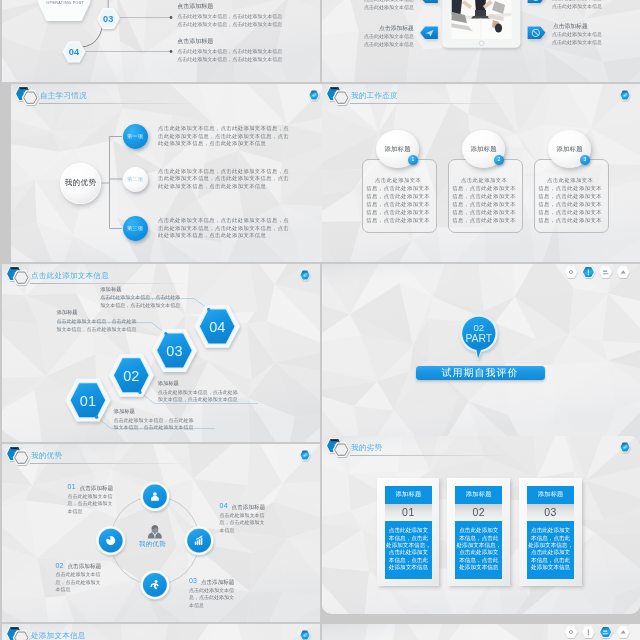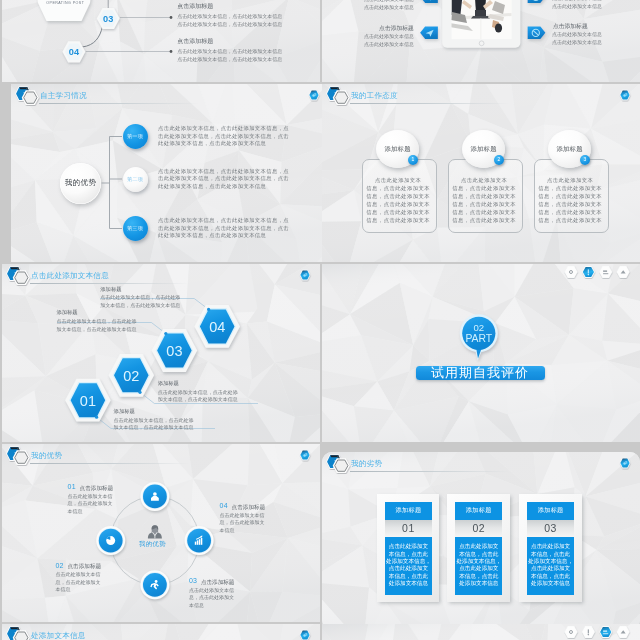--- a/index.html
+++ b/index.html
@@ -48,21 +48,21 @@
 
   
   .cr-ttl{position:absolute;font-size:5.3px;color:#5d646a;white-space:nowrap;}
   .cr-body{position:absolute;white-space:pre;font-size:5px;line-height:7.8px;color:#6e7479;}
 
   
   .pt-btn{position:absolute;left:93.5px;top:102.3px;width:129px;height:13.7px;border-radius:3.5px;
       background:linear-gradient(180deg,#2fa8ef 0%,#1a96e4 45%,#1189da 100%);
       box-shadow:0 1.5px 2.6px rgba(120,130,140,.45);
       display:flex;align-items:center;justify-content:center;}
-  .pt-btn span{font-size:13px;color:#ffffff;letter-spacing:1px;font-family:Liberation Mono, monospace;}
+  .pt-btn span{font-size:10px;color:#ffffff;letter-spacing:1px;font-family:Liberation Mono, monospace;}
 
   
   .ms-num{position:absolute;font-size:7px;color:#2e9fe0;letter-spacing:.2px;}
   .ms-ttl{position:absolute;font-size:5.6px;color:#5d646a;white-space:nowrap;}
   .ms-body{position:absolute;white-space:pre;font-size:5px;line-height:7.6px;color:#6e7479;}
   .ms-center{position:absolute;font-size:6.4px;color:#2e9fe0;letter-spacing:.4px;}
 
   
   .mw-frame{position:absolute;width:62.8px;height:108.8px;
      background:linear-gradient(135deg,#fdfdfd 0%,#f4f4f4 55%,#e7e7e7 100%);
@@ -1268,21 +1268,21 @@
         <div class="ms-body" style="left:186.9px;top:142.9px">点击此处添加文本信
 息，点击此处添加文
 本信息</div>
         <div class="ms-num" style="left:217.6px;top:58.4px">04</div>
         <div class="ms-ttl" style="left:229.6px;top:59.9px">点击添加标题</div>
         <div class="ms-body" style="left:217.6px;top:67.9px">点击此处添加文本信
 息，点击此处添加文
 本信息</div>
       </div>
   </div>
-  <div class="slide" style="left:322px;top:452px;border-radius:10px;">
+  <div class="slide" style="left:322px;top:436px;border-radius:10px;">
     <div class="bgsvg"><svg width="318" height="178" viewBox="0 0 318 178">
           <polygon points="-16,-16 35.9,-16 26.2,37.2" fill="rgb(238,238,239)"></polygon>
           <polygon points="-16,-16 26.2,37.2 -16,25.8" fill="rgb(241,241,242)"></polygon>
           <polygon points="35.9,-16 83.4,-16 26.2,37.2" fill="rgb(240,240,241)"></polygon>
           <polygon points="83.4,-16 75.4,35.9 26.2,37.2" fill="rgb(242,242,243)"></polygon>
           <polygon points="83.4,-16 120.2,-16 108,34.6" fill="rgb(232,232,233)"></polygon>
           <polygon points="83.4,-16 108,34.6 75.4,35.9" fill="rgb(239,239,240)"></polygon>
           <polygon points="120.2,-16 147.6,-16 108,34.6" fill="rgb(236,236,237)"></polygon>
           <polygon points="147.6,-16 163.8,21.7 108,34.6" fill="rgb(233,233,234)"></polygon>
           <polygon points="147.6,-16 210.2,-16 215.4,42.1" fill="rgb(231,231,232)"></polygon>

